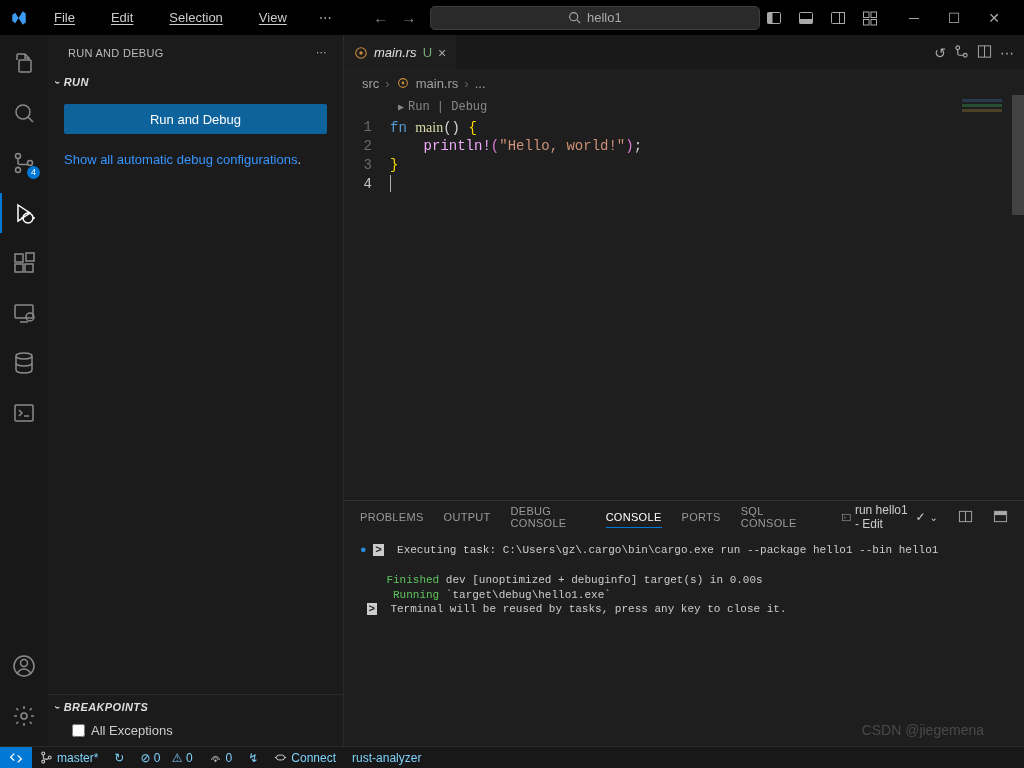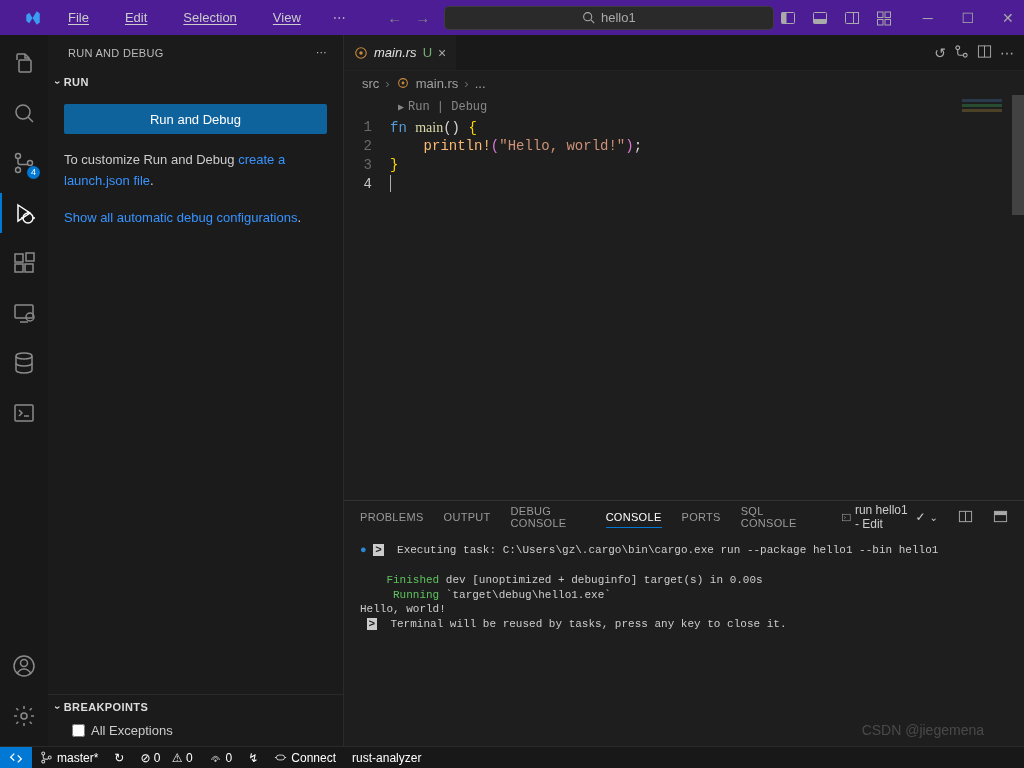--- a/index.html
+++ b/index.html
@@ -1,17 +1,17 @@
 <!DOCTYPE html>
 <html><head>
 <meta charset="utf-8">
 <style>
 * { margin:0; padding:0; box-sizing:border-box; }
 body { font-family:"Segoe UI",-apple-system,sans-serif; font-size:13px; color:#ccc; background:#1e1e1e; width:1024px; height:768px; overflow:hidden; position:relative; }
-.titlebar { height:35px; background:#4c1d95; display:flex; align-items:center; padding:0 24px; }
+.titlebar { height:35px; background:#000000; display:flex; align-items:center; padding:0 10px; }
 .titlebar .logo svg { width:18px; height:18px; display:block; }
 .titlebar .menus { display:flex; gap:4px; margin-left:10px; }
 .titlebar .menus span { padding:4px 8px; cursor:pointer; color:#ccc; }
 .titlebar .menus .und { text-decoration:underline; text-underline-offset:2px; }
 .titlebar .nav { display:flex; gap:6px; margin-left:30px; color:#888; }
 .titlebar .nav span { width:22px; text-align:center; cursor:pointer; font-size:15px; }
 .titlebar .search { flex:0 0 330px; height:24px; background:#2a2a2a; border:1px solid #3d3d3d; border-radius:5px; margin-left:10px; display:flex; align-items:center; justify-content:center; color:#aaa; gap:6px; }
 .titlebar .search svg { width:13px; height:13px; }
 .titlebar .spacer { flex:1; }
 .titlebar .layout-icons { display:flex; gap:4px; align-items:center; }
@@ -24,21 +24,21 @@
 .activitybar { width:48px; background:#181818; display:flex; flex-direction:column; align-items:center; padding-top:8px; gap:10px; }
 .activitybar .tool { width:48px; height:40px; display:flex; align-items:center; justify-content:center; cursor:pointer; color:#8a8a8a; position:relative; }
 .activitybar .tool.active { color:#fff; }
 .activitybar .tool.active::before { content:""; position:absolute; left:0; top:0; bottom:0; width:2px; background:#0078d4; }
 .activitybar .tool svg { width:24px; height:24px; }
 .activitybar .bottom { margin-top:auto; margin-bottom:10px; display:flex; flex-direction:column; gap:10px; align-items:center; }
 .activitybar .badge { position:absolute; bottom:4px; right:8px; background:#0078d4; color:#fff; border-radius:8px; font-size:9px; padding:0 4px; line-height:13px; min-width:13px; text-align:center; }
 
 .sidebar { width:296px; background:#1b1b1b; border-right:1px solid #2a2a2a; display:flex; flex-direction:column; }
 .sidebar .header { height:35px; display:flex; align-items:center; justify-content:space-between; padding:0 16px 0 20px; color:#bbb; font-size:11px; letter-spacing:0.3px; }
-.sidebar .section-title { padding:6px 16px 6px 8px; color:#ddd; font-size:11px; font-weight:700; letter-spacing:0.4px; display:flex; align-items:center; gap:4px; }
+.sidebar .section-title { padding:6px 16px 6px 8px; color:#ddd; font-size:11px; font-weight:700; letter-spacing:0.4px; display:flex; align-items:center; gap:4px;font-style:italic; }
 .sidebar .chev { display:inline-block; transform:rotate(90deg); font-size:10px; }
 .sidebar .content { padding:10px 16px; flex:1; overflow:auto; }
 .sidebar .run-btn { width:100%; height:30px; background:#0e639c; color:#fff; border:none; border-radius:2px; font-size:13px; cursor:pointer; }
 .sidebar .hint { margin-top:16px; color:#ccc; line-height:1.6; font-size:13px; }
 .sidebar .link { color:#3794ff; cursor:pointer; }
 .sidebar .breakpoints { border-top:1px solid #2a2a2a; }
 .sidebar .bp-item { padding:4px 16px 8px 24px; display:flex; align-items:center; gap:6px; color:#ccc; }
 .sidebar .bp-item input { accent-color:#666; }
 
 .editor { flex:1; display:flex; flex-direction:column; background:#1e1e1e; }
@@ -55,21 +55,21 @@
 .breadcrumb .ico svg { width:14px; height:14px; vertical-align:-2px; }
 
 .code-area { flex:1; position:relative; font-family:Consolas,"Courier New",monospace; font-size:14px; padding-top:2px; }
 .codelens { color:#888; font-size:12px; padding-left:54px; line-height:20px; }
 .codelens .tri { font-size:10px; margin-right:4px; }
 .line { display:flex; height:19px; line-height:19px; }
 .gutter { width:46px; text-align:right; padding-right:18px; color:#6a6a6a; }
 .code { white-space:pre; }
 .kw { color:#569cd6; }
 .fn { color:#dcdcaa;font-family:Liberation Serif, serif; }
-.mac { color:#fdba74; }
+.mac { color:#f0abfc; }
 .str { color:#ce9178; }
 .punct { color:#d4d4d4; }
 .paren { color:#ffd700; }
 .brace2 { color:#d978d9; }
 .cursor-line .gutter { color:#c6c6c6; }
 .cursor { display:inline-block; width:1px; height:17px; background:#aeafad; vertical-align:-3px; }
 .minimap { position:absolute; right:0; top:0; width:70px; height:100%; }
 .minimap .mm { position:absolute; top:4px; left:8px; width:40px; height:3px; background:#2f4e6b; box-shadow:0 5px 0 #2f6b3e, 0 10px 0 #6b5a2f; opacity:.6; }
 .scrollbar-v { position:absolute; right:0; top:0; width:12px; height:100%; }
 .scrollbar-v .thumb { position:absolute; right:0; top:0; width:12px; height:120px; background:#424242; }
@@ -80,21 +80,21 @@
 .panel-tabs .ptab.active { color:#fff; border-bottom:1px solid #0078d4; }
 .panel-tabs .flex { flex:1; }
 .panel-tabs .task { display:flex; align-items:center; gap:4px; color:#ccc; font-size:12px; }
 .panel-tabs .task svg { width:13px; height:13px; }
 .panel-tabs .ico { cursor:pointer; color:#aaa; }
 .term { flex:1; padding:10px 16px; font-family:Consolas,"Courier New",monospace; font-size:11px; color:#ccc; line-height:1.35; overflow:auto; }
 .term .bluedot { color:#2a87d8; }
 .term .box { background:#ccc; color:#1e1e1e; padding:0 2px; font-weight:700; }
 .term .green { color:#5ec35e; }
 
-.statusbar { height:22px; background:#181818; display:flex; align-items:center; font-size:12px; color:#ffffff; border-top:1px solid #2a2a2a; }
+.statusbar { height:22px; background:#181818; display:flex; align-items:center; font-size:12px; color:#7dd3fc; border-top:1px solid #2a2a2a; }
 .statusbar .remote { background:#0078d4; width:32px; height:22px; display:flex; align-items:center; justify-content:center; color:#fff; font-size:13px; }
 .statusbar .item { padding:0 8px; display:flex; align-items:center; gap:4px; cursor:pointer; height:22px; }
 .statusbar .right { margin-left:auto; display:flex; }
 
 .watermark { position:absolute; right:40px; bottom:30px; color:rgba(200,200,200,0.25); font-size:14px; pointer-events:none; }
 </style>
 </head>
 <body>
 
 <div class="titlebar">
@@ -243,23 +243,20 @@
     <div class="header">
       <span>RUN AND DEBUG</span>
       <span>⋯</span>
     </div>
     <div class="section-title">
       <span class="chev">›</span>
       <span>RUN</span>
     </div>
     <div class="content">
       <button class="run-btn">Run and Debug</button>
-      <p class="hint">
-        <span>To customize Run and Debug </span><span class="link">create a launch.json file</span><span>.</span>
-      </p>
       <p class="hint">
         <span class="link">Show all automatic debug configurations</span><span>.</span>
       </p>
     </div>
     <div class="breakpoints">
       <div class="section-title">
         <span class="chev">›</span>
         <span>BREAKPOINTS</span>
       </div>
       <div class="bp-item">
@@ -358,21 +355,20 @@
         <span class="ico"><svg width="15" height="15" viewBox="0 0 16 16">
               <rect x="1.5" y="2.5" width="13" height="11" fill="none" stroke="#aaa"></rect>
               <rect x="1.5" y="2.5" width="13" height="4" fill="#aaa"></rect>
             </svg></span>
       </div>
       <div class="term">
         <div><span class="bluedot">●</span> <span class="box">&gt;</span>&nbsp;&nbsp;<span>Executing task: </span><span>C:\Users\gz\.cargo\bin\cargo.exe run --package hello1 --bin hello1</span></div>
         <div>&nbsp;</div>
         <div>&nbsp;&nbsp;&nbsp;&nbsp;<span class="green">Finished</span><span> dev [unoptimized + debuginfo] target(s) in 0.00s</span></div>
         <div>&nbsp;&nbsp;&nbsp;&nbsp;&nbsp;<span class="green">Running</span><span> `target\debug\hello1.exe`</span></div>
-        <div>Hello, world!</div>
         <div>&nbsp;<span class="box">&gt;</span>&nbsp;&nbsp;<span>Terminal will be reused by tasks, press any key to close it.</span></div>
       </div>
     </div>
   </div>
 </div>
 
 <div class="statusbar">
   <div class="remote">
       <svg width="14" height="14" viewBox="0 0 16 16" fill="none" stroke="#fff" stroke-width="1.6">
         <polyline points="6,3 2,7 6,11"></polyline>

